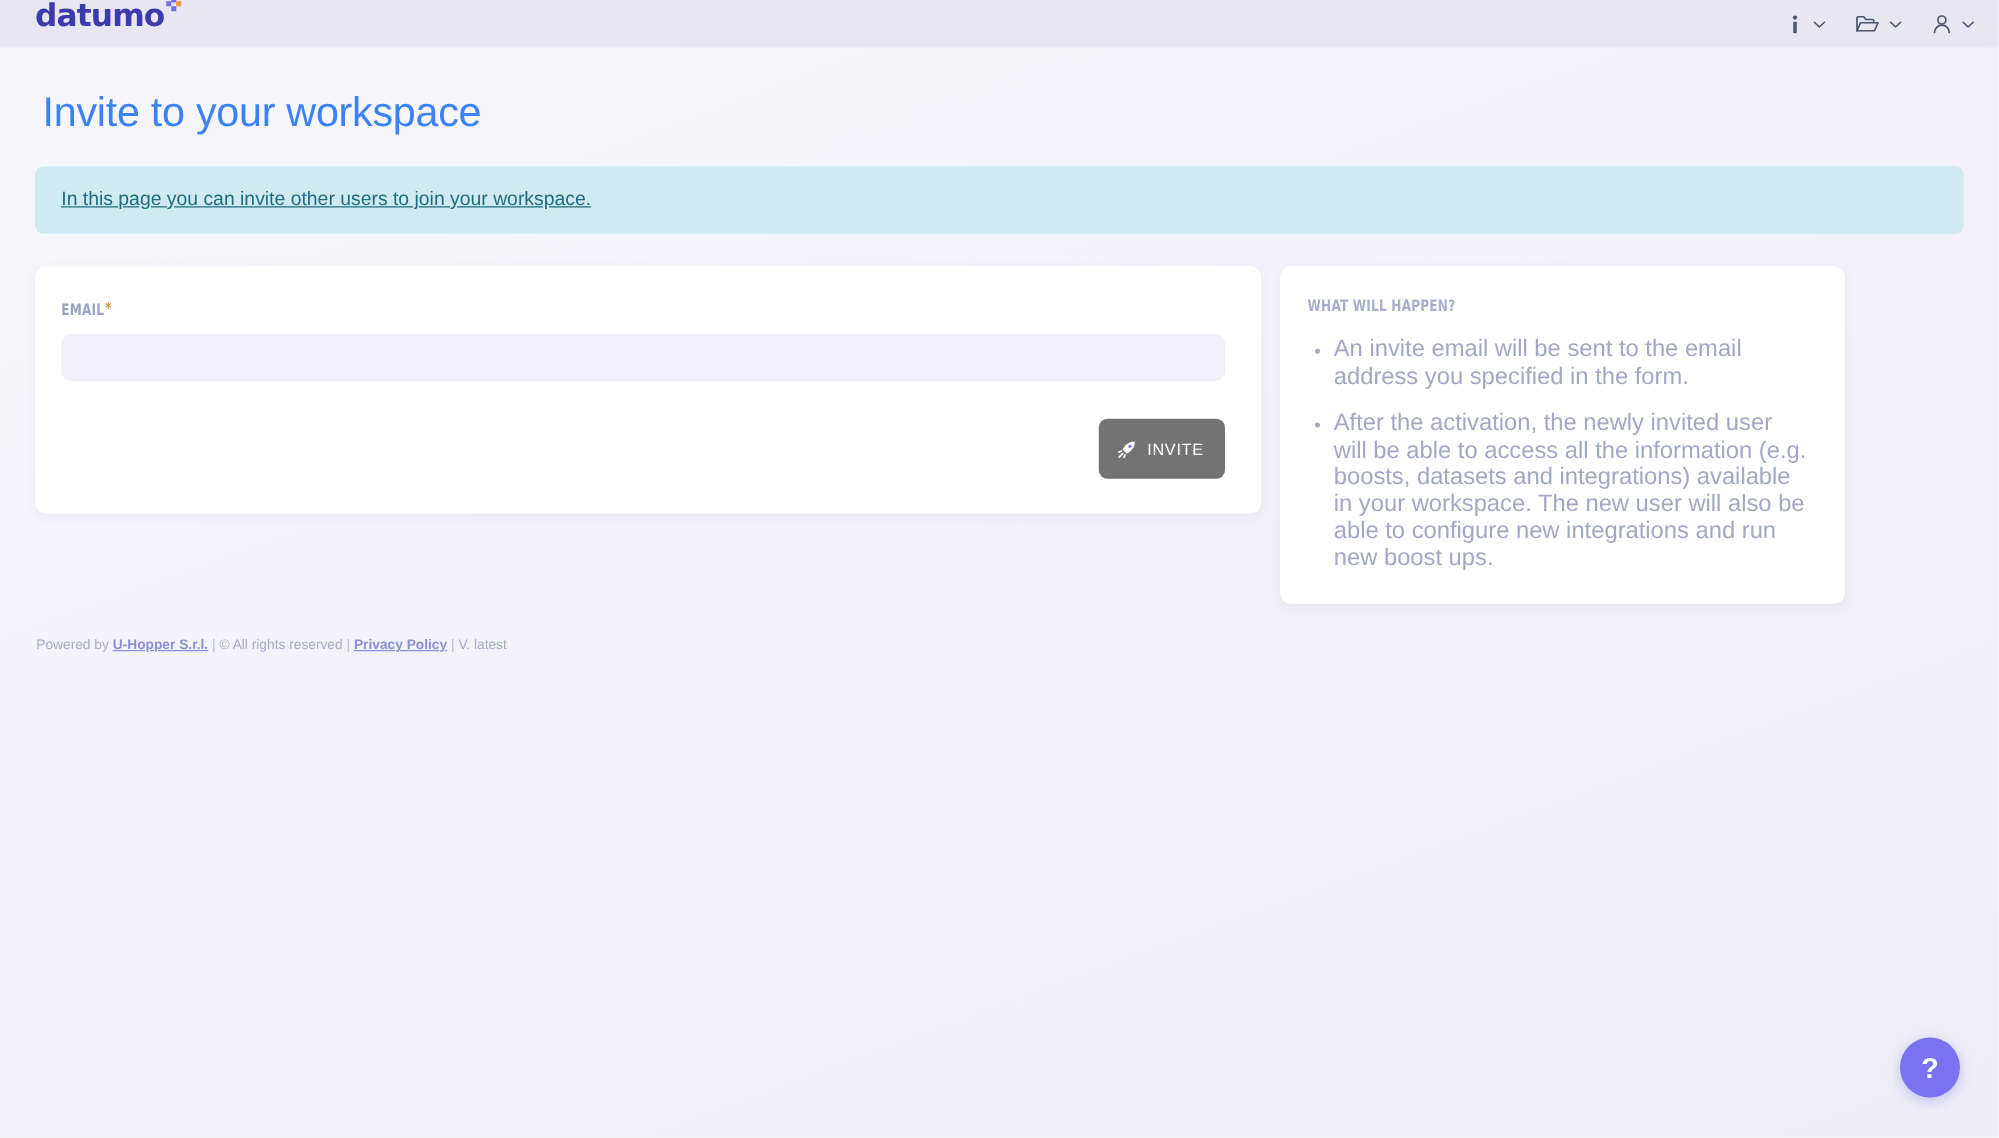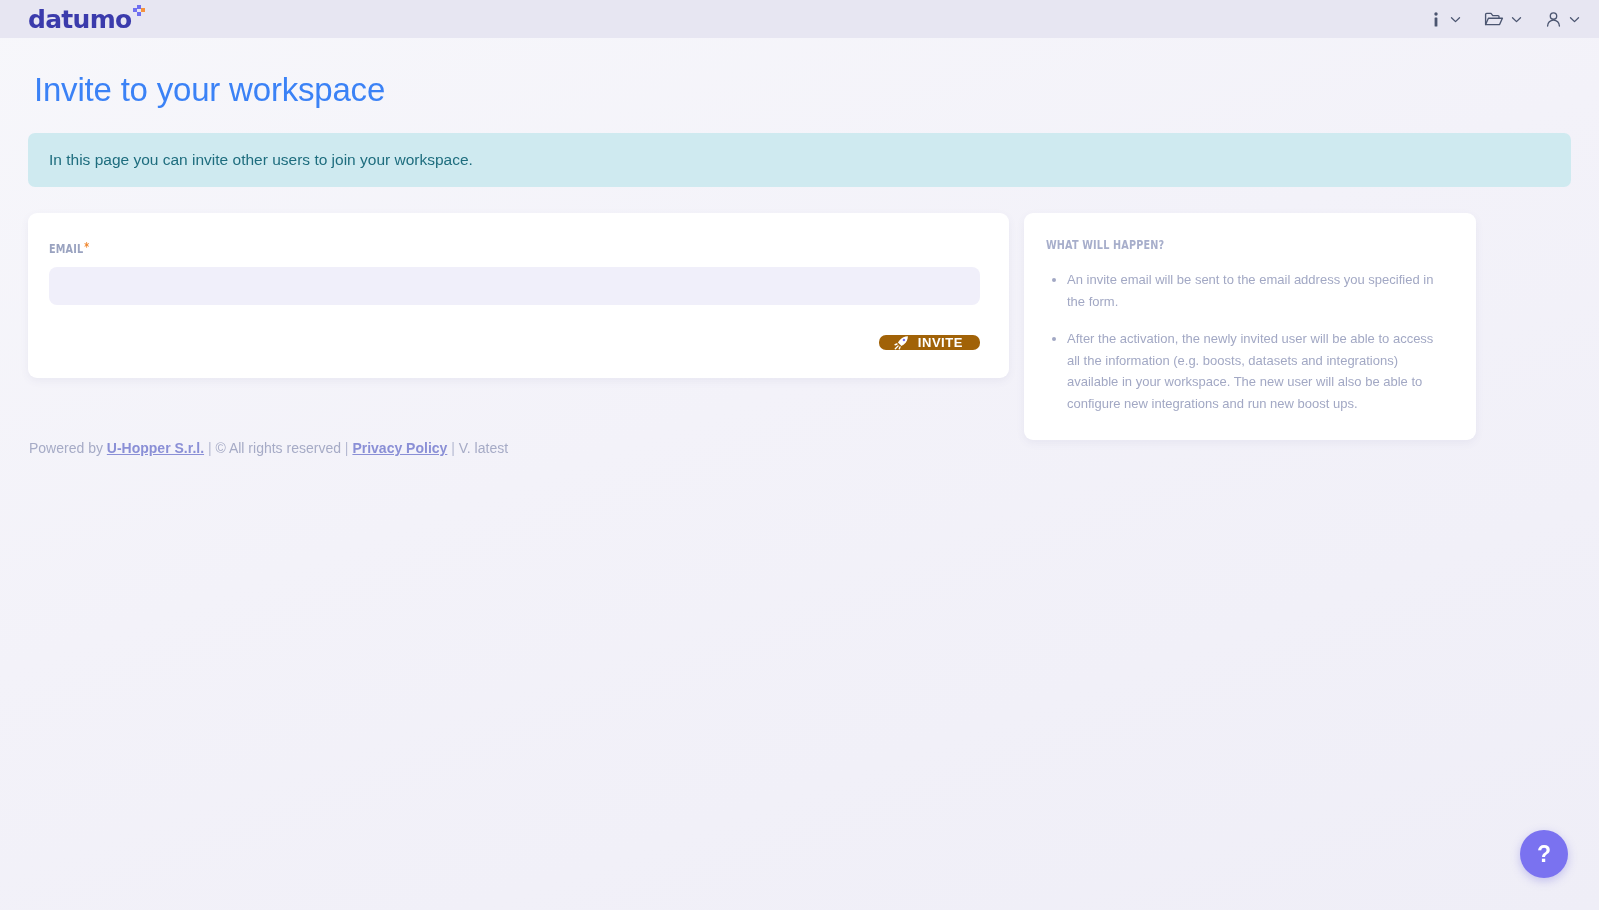--- a/index.html
+++ b/index.html
@@ -15,21 +15,20 @@
     background: linear-gradient(160deg, #f7f7fb 0%, #f3f2f9 45%, #efeef7 100%);
     color: #5a6179;
     position: relative;
   }
 
   
   .topbar {
     height: 38px;
     background: #e7e6f2;
     display: flex;
-    align-items: center;
     justify-content: space-between;
     padding: 0 18px 0 28px;
   }
 
   .logo {
     display: flex;
     align-items: flex-start;
     position: relative;
     user-select: none;
   }
@@ -81,20 +80,21 @@
   .banner {
     margin-top: 24px;
     background: #cfeaf0;
     border-radius: 7px;
     height: 54px;
     display: flex;
     align-items: center;
     padding: 0 21px;
     color: #1e6d7e;
     font-size: 15.5px;
+    text-decoration: underline;
   }
 
   
   .columns {
     display: flex;
     gap: 15px;
     margin-top: 26px;
     align-items: flex-start;
   }
 
@@ -142,29 +142,29 @@
   .form-actions {
     display: flex;
     justify-content: flex-end;
     margin-top: 30px;
   }
 
   .btn-invite {
     display: inline-flex;
     align-items: center;
     gap: 9px;
-    background: #a16207;
+    background: #737373;
     color: #ffffff;
     border: none;
     border-radius: 7px;
-    height: 15px;
+    height: 48px;
     padding: 0 17px 0 15px;
     font-family: "Liberation Sans", sans-serif;
     font-size: 13px;
-    font-weight: 700;
+    font-weight: 400;
     letter-spacing: 0.55px;
     cursor: pointer;
   }
   .btn-invite svg { display: block; }
 
   .card-info {
     width: 452px;
     padding: 24px 28px 26px 22px;
   }
 
@@ -175,31 +175,32 @@
     letter-spacing: 0.2px;
     color: #a7aecb;
     text-transform: uppercase;
     transform: scaleX(0.86);
     transform-origin: left center;
   }
 
   .info-list { margin: 17px 0 0 0; padding-left: 21px; }
   .info-list li {
     color: #a2a8c4;
-    font-size: 13px;
+    font-size: 19px;
     line-height: 21.5px;
     margin-bottom: 16px;
   }
   .info-list li:last-child { margin-bottom: 0; }
   .info-list li::marker { color: #a2a8c4; font-size: 13px; }
 
   
   .footer {
+    margin-top: 27px;
     padding-left: 1px;
-    font-size: 14px;
+    font-size: 11px;
     color: #a6abc6;
   }
   .footer a {
     color: #8a8fd6;
     font-weight: 700;
     text-decoration: underline;
   }
   .footer .sep { color: #b6bad2; }
 
   

